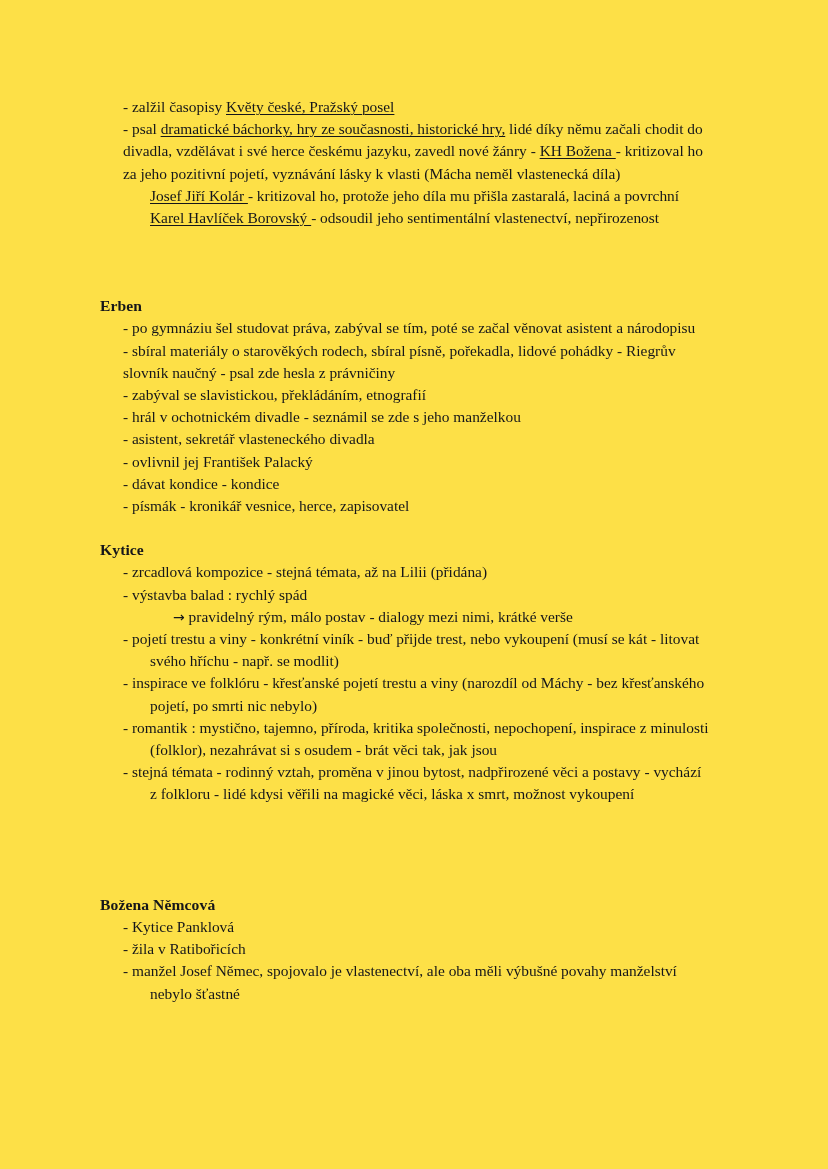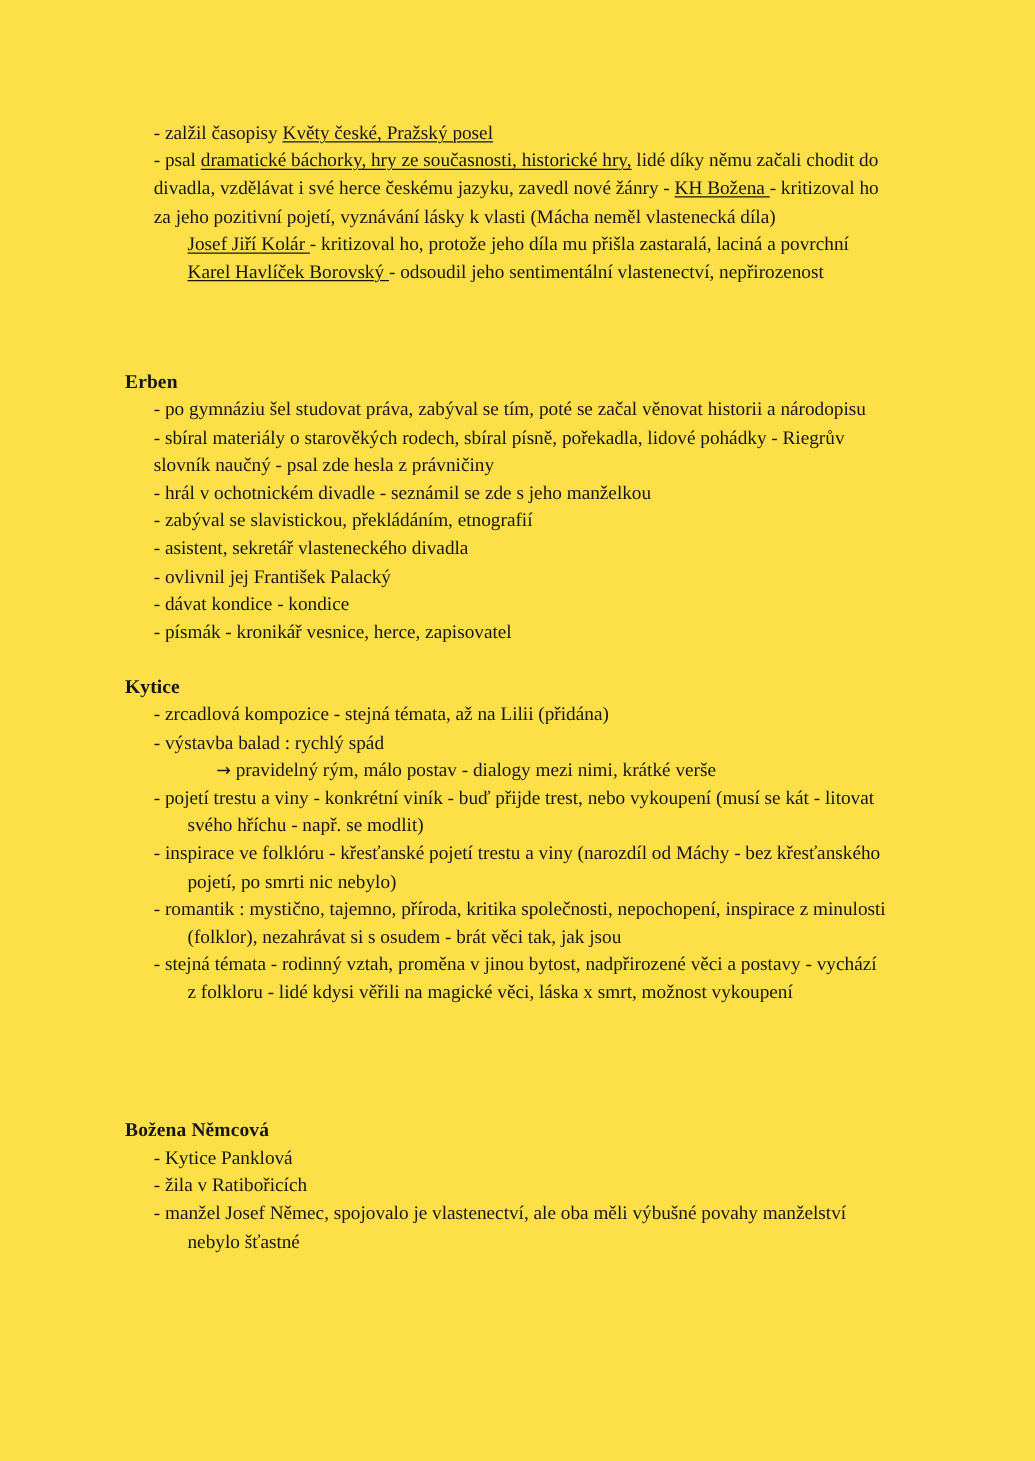--- a/index.html
+++ b/index.html
@@ -103,24 +103,24 @@
 
       <div class="subpara"><span class="u">Josef Jiří Kolár </span><span>- kritizoval ho, protože jeho díla mu přišla zastaralá, laciná a povrchní </span><span class="u">Karel Havlíček Borovský </span><span>- odsoudil jeho sentimentální vlastenectví, nepřirozenost</span></div>
 
     </div>
 
     <div class="sp-lg"></div>
 
     <div>
       <div class="heading">Erben</div>
 
-      <div class="bullet lvl1 hang">- po gymnáziu šel studovat práva, zabýval se tím, poté se začal věnovat historii a národopisu</div>
+      <div class="bullet lvl1 hang">- po gymnáziu šel studovat práva, zabýval se tím, poté se začal věnovat asistent a národopisu</div>
       <div class="bullet lvl1 flush">- sbíral materiály o starověkých rodech, sbíral písně, pořekadla, lidové pohádky - Riegrův slovník naučný - psal zde hesla z právničiny</div>
+      <div class="bullet lvl1 hang">- zabýval se slavistickou, překládáním, etnografií</div>
       <div class="bullet lvl1 hang">- hrál v ochotnickém divadle - seznámil se zde s jeho manželkou</div>
-      <div class="bullet lvl1 hang">- zabýval se slavistickou, překládáním, etnografií</div>
       <div class="bullet lvl1 hang">- asistent, sekretář vlasteneckého divadla</div>
       <div class="bullet lvl1 hang">- ovlivnil jej František Palacký</div>
       <div class="bullet lvl1 hang">- dávat kondice - kondice</div>
       <div class="bullet lvl1 hang">- písmák - kronikář vesnice, herce, zapisovatel</div>
     </div>
 
     <div class="sp-sm"></div>
 
     <div>
       <div class="heading">Kytice</div>

